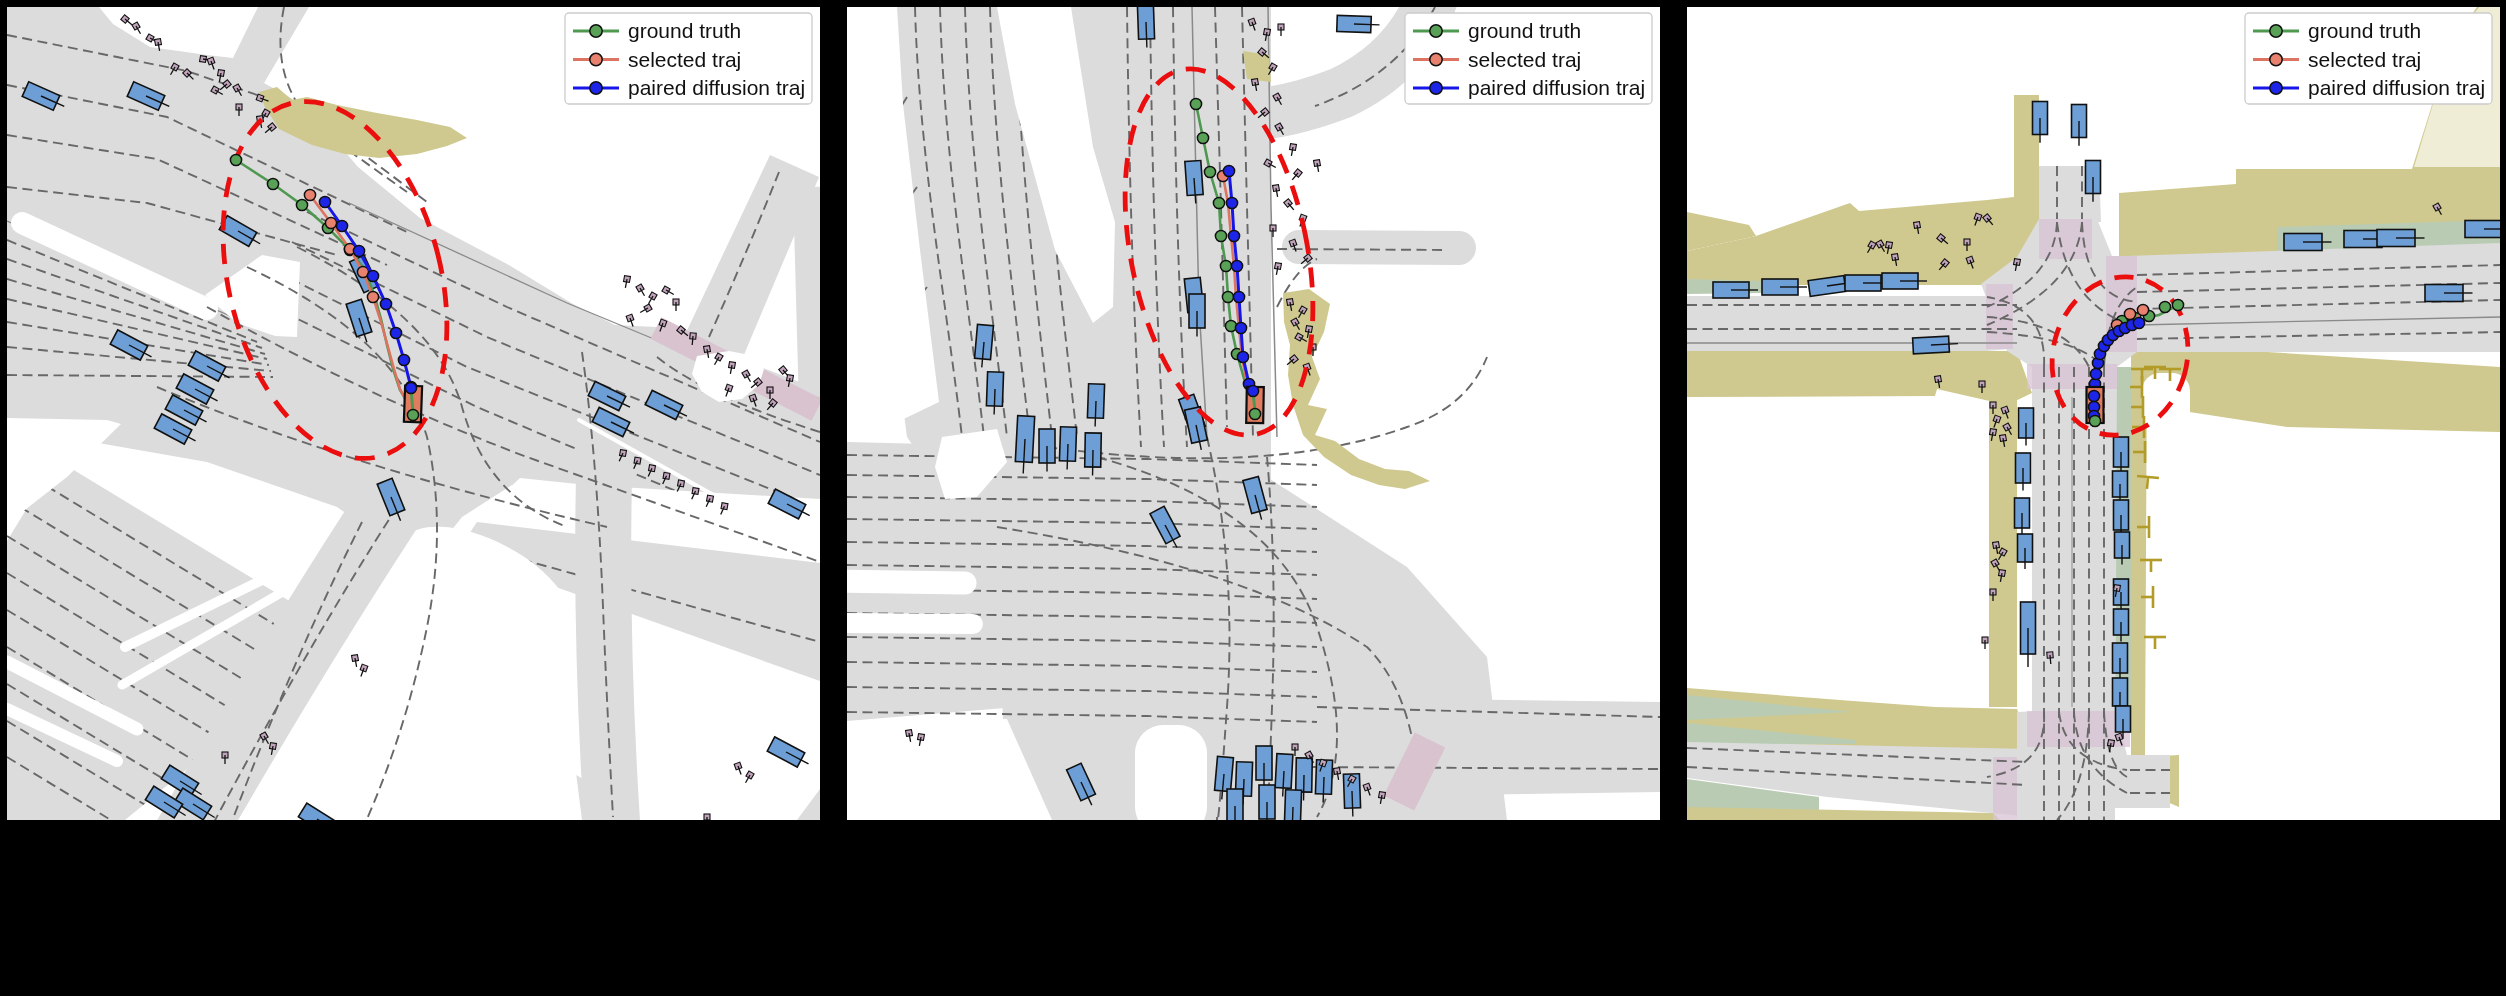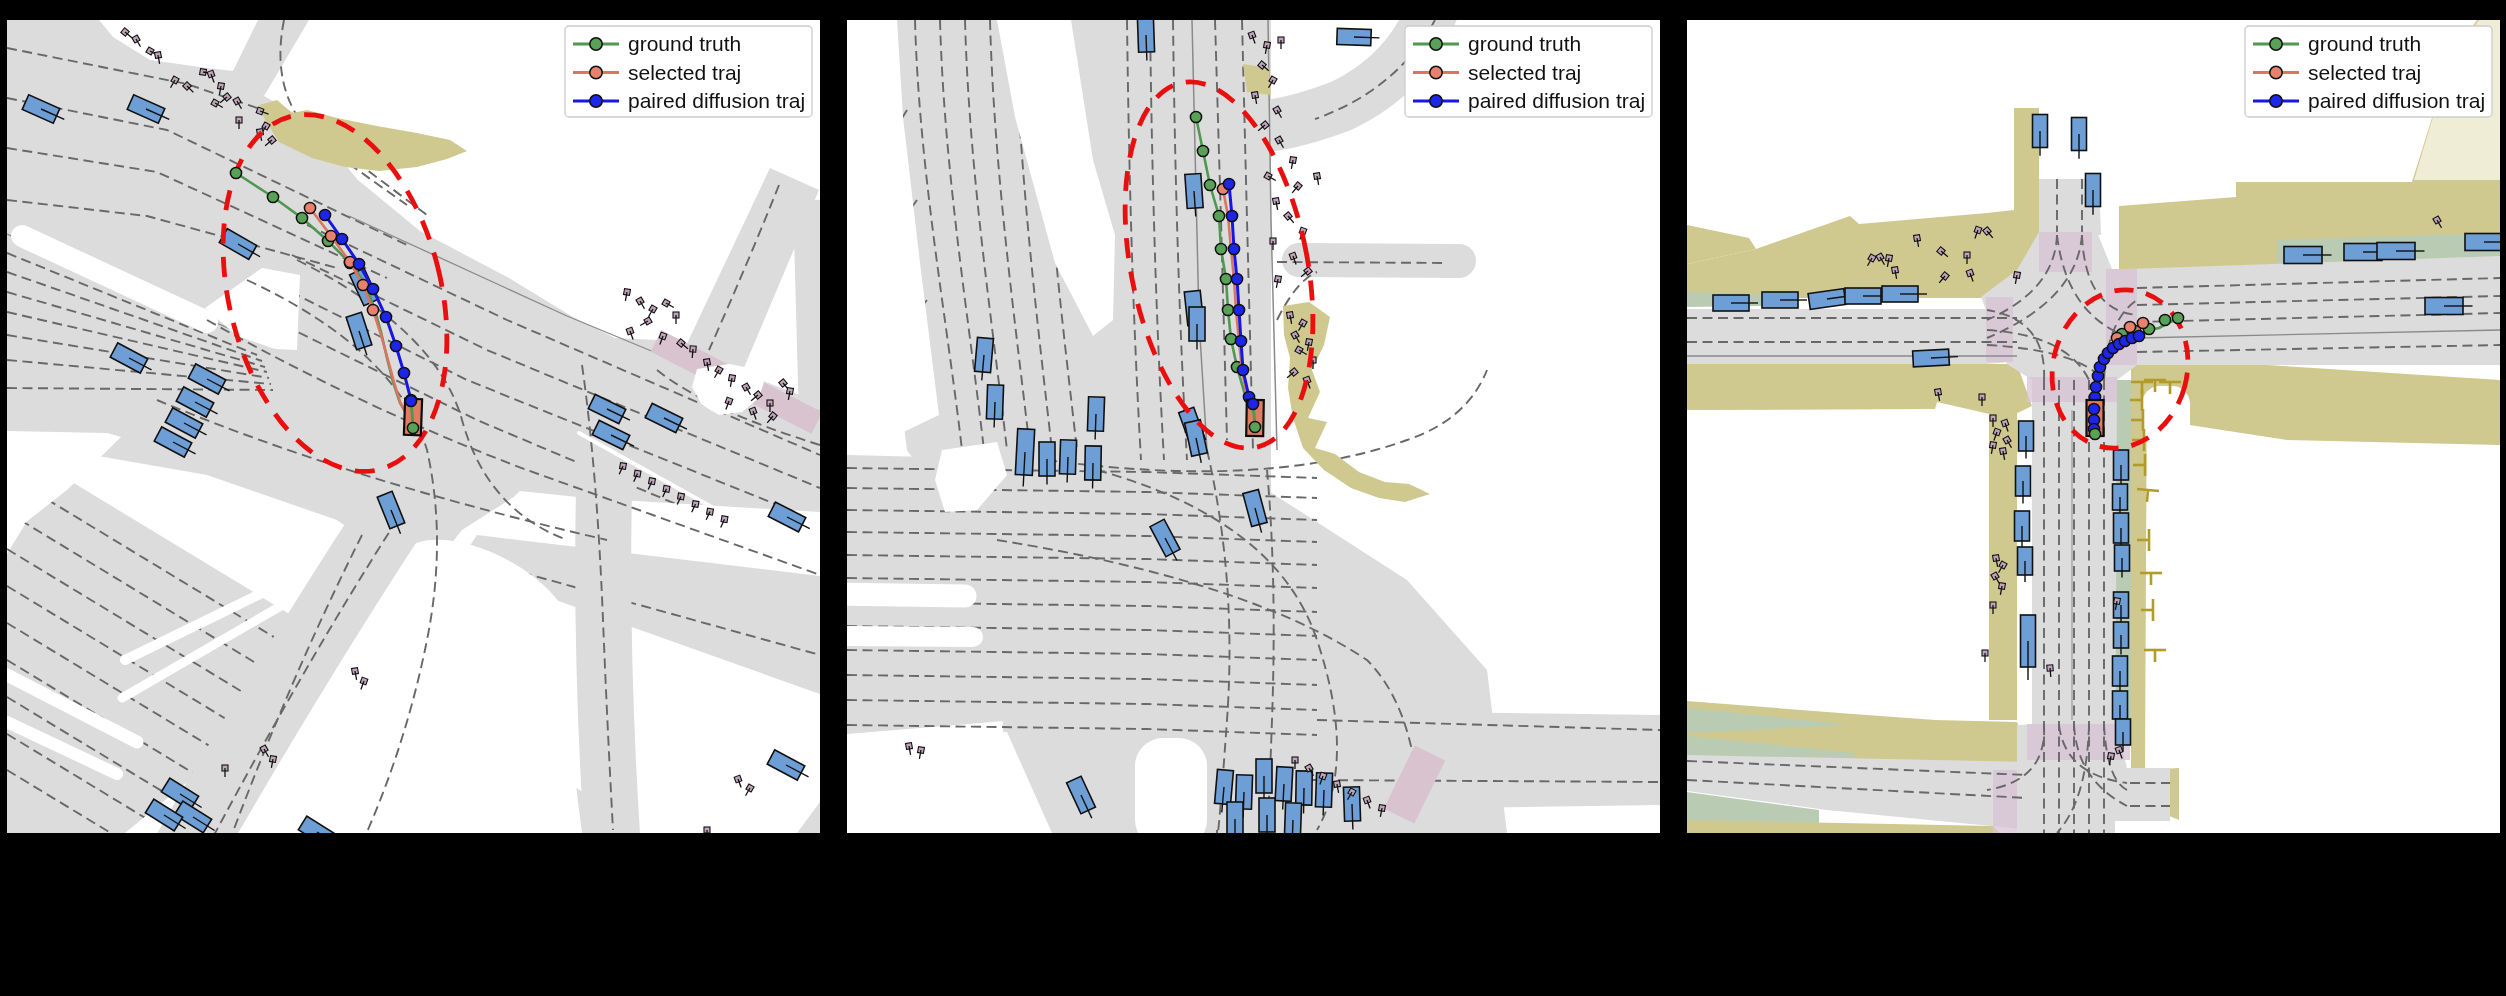--- a/index.html
+++ b/index.html
@@ -1,15 +1,15 @@
 <!DOCTYPE html>
 <html><head><meta charset="utf-8"><style>
 html,body{margin:0;padding:0;background:#000;}
 .wrap{position:relative;width:2506px;height:996px;background:#000;overflow:hidden;}
-.pnl{position:absolute;top:20px;width:813px;height:813px;}
+.pnl{position:absolute;top:7px;width:813px;height:813px;}
 </style></head><body>
 <div class="wrap">
 
 <div class="pnl" style="left:7px"><svg width="813" height="813" viewBox="0 0 813 813">
 
 <rect width="813" height="813" fill="#ffffff"></rect>
 
 <path d="M0.0,0.0 L92.0,0.0 L106.0,17.0 L143.0,40.0 L200.0,48.0 L226.0,51.0 L257.0,76.0 L300.0,100.0 L351.0,160.0 L413.0,211.0 L500.0,257.0 L566.0,297.0 L608.0,318.0 L650.0,320.0 L813.0,383.0 L813.0,538.0 L505.0,478.0 L455.0,510.0 L415.0,560.0 L330.0,500.0 L200.0,455.0 L0.0,420.0 Z" fill="#dcdcdc" stroke="none"></path>
 
 <path d="M470.0,515.0 L813.0,556.0 L813.0,674.0 L450.0,545.0 Z" fill="#dcdcdc" stroke="none"></path>

